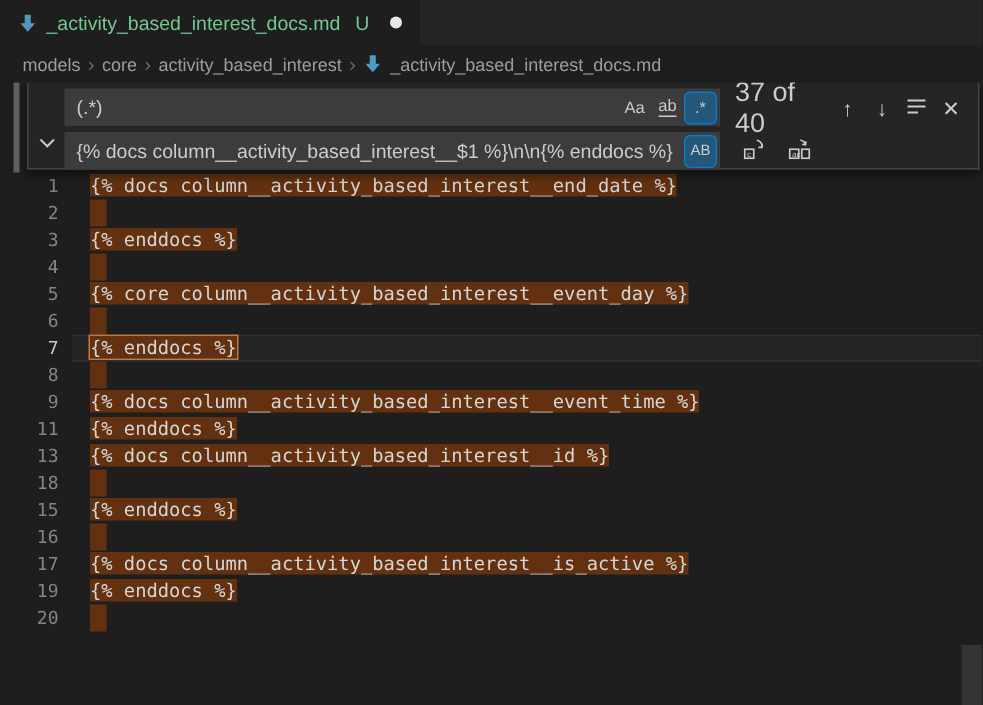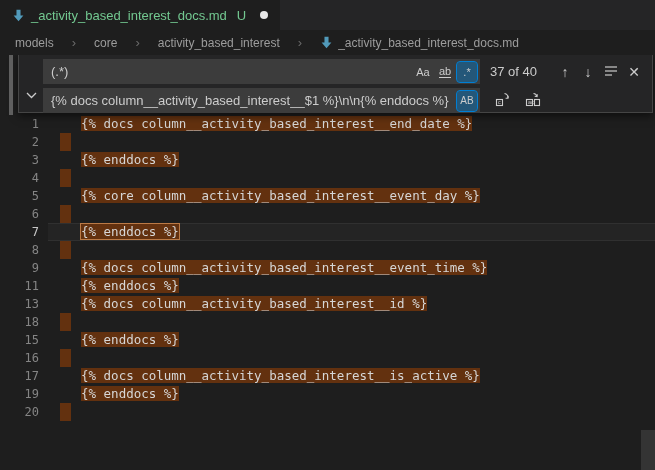--- a/index.html
+++ b/index.html
@@ -15,21 +15,21 @@
   .tab {
     background:#1e1e1e; height:30px; display:flex; align-items:center;
     padding:0 12px 0 12px; font-size:13px; gap:6px; cursor:pointer;
   }
   .tab-name { color:#73c991; }
   .git-badge { color:#73c991; margin-left:4px; }
   .mod-dot { width:8px; height:8px; border-radius:50%; background:#e8e8e8; margin-left:8px; }
   
   .breadcrumb {
     height:25px; background:#1e1e1e; display:flex; align-items:center;
-    padding-left:15px; font-size:12px; color:#9d9d9d; gap:18px; white-space:nowrap;
+    padding-left:15px; font-size:12px; color:#9d9d9d; gap:5px; white-space:nowrap;
   }
   .crumb { cursor:pointer; }
   .crumb-sep { color:#6a6a6a; font-size:13px; }
   .crumb-file { display:flex; align-items:center; gap:5px; cursor:pointer; }
   
   .md-icon { width:13px; height:13px; display:inline-block; }
   
   .editor { position:relative; height:415px; overflow:hidden; }
   .code-area {
     padding-top:60px;
@@ -40,21 +40,21 @@
   .gutter {
     width:48px; flex:0 0 48px; text-align:right; padding-right:9px;
     color:#858585; font-size:12px; line-height:18px;
   }
   .row.current-row .gutter { color:#c8c8c8; }
   .code { flex:1; padding-left:12px; white-space:pre; color:#d6d6d6; }
   .code.current-line {
     background:#242424;
     box-shadow: inset 0 1px 0 #303030, inset 0 -1px 0 #303030;
   }
-  .match { background:#63310f;margin-left:21px; }
+  .match { background:#63310f; }
   .current-match { outline:1px solid #bb7a46; }
   .empty-match { display:inline-block; width:11px; height:18px; background:#63310f; vertical-align:top; }
   
   .find-sash {
     position:absolute; left:9px; top:-2px; width:4px; height:62px;
     background:#5f5f5f; z-index:6; cursor:ew-resize;
   }
   .find-widget {
     position:absolute; top:0; left:18px; right:2px; height:58px;
     background:#252526; border:1px solid #454545; border-top:none;
@@ -72,21 +72,21 @@
     display:flex; align-items:center; padding:0 3px 0 8px; cursor:text;
   }
   .fw-text { flex:1; color:#cccccc; white-space:nowrap; overflow:hidden; }
   .opt {
     min-width:20px; height:20px; display:flex; align-items:center; justify-content:center;
     border-radius:3px; margin-left:2px; color:#cccccc; font-size:11px; cursor:pointer;
     padding:0 2px;
   }
   .opt.active { background:#245779; outline:1px solid #007fd4; }
   .ww { border-bottom:1px solid #cccccc; line-height:11px; }
-  .result-count { margin-left:10px; width:62px; color:#cccccc; font-size:13px; }
+  .result-count { margin-left:10px; width:62px; color:#cccccc; font-size:18px; }
   .nav-btn {
     width:20px; height:22px; display:flex; align-items:center; justify-content:center;
     color:#cccccc; font-size:14px; border-radius:4px; margin-left:3px; cursor:pointer;
   }
   .rep-btn {
     width:22px; height:22px; display:flex; align-items:center; justify-content:center;
     border-radius:4px; cursor:pointer;
   }
   .rep-btn + .rep-btn { margin-left:8px; }
   .rep-btn:first-of-type { margin-left:12px; }

